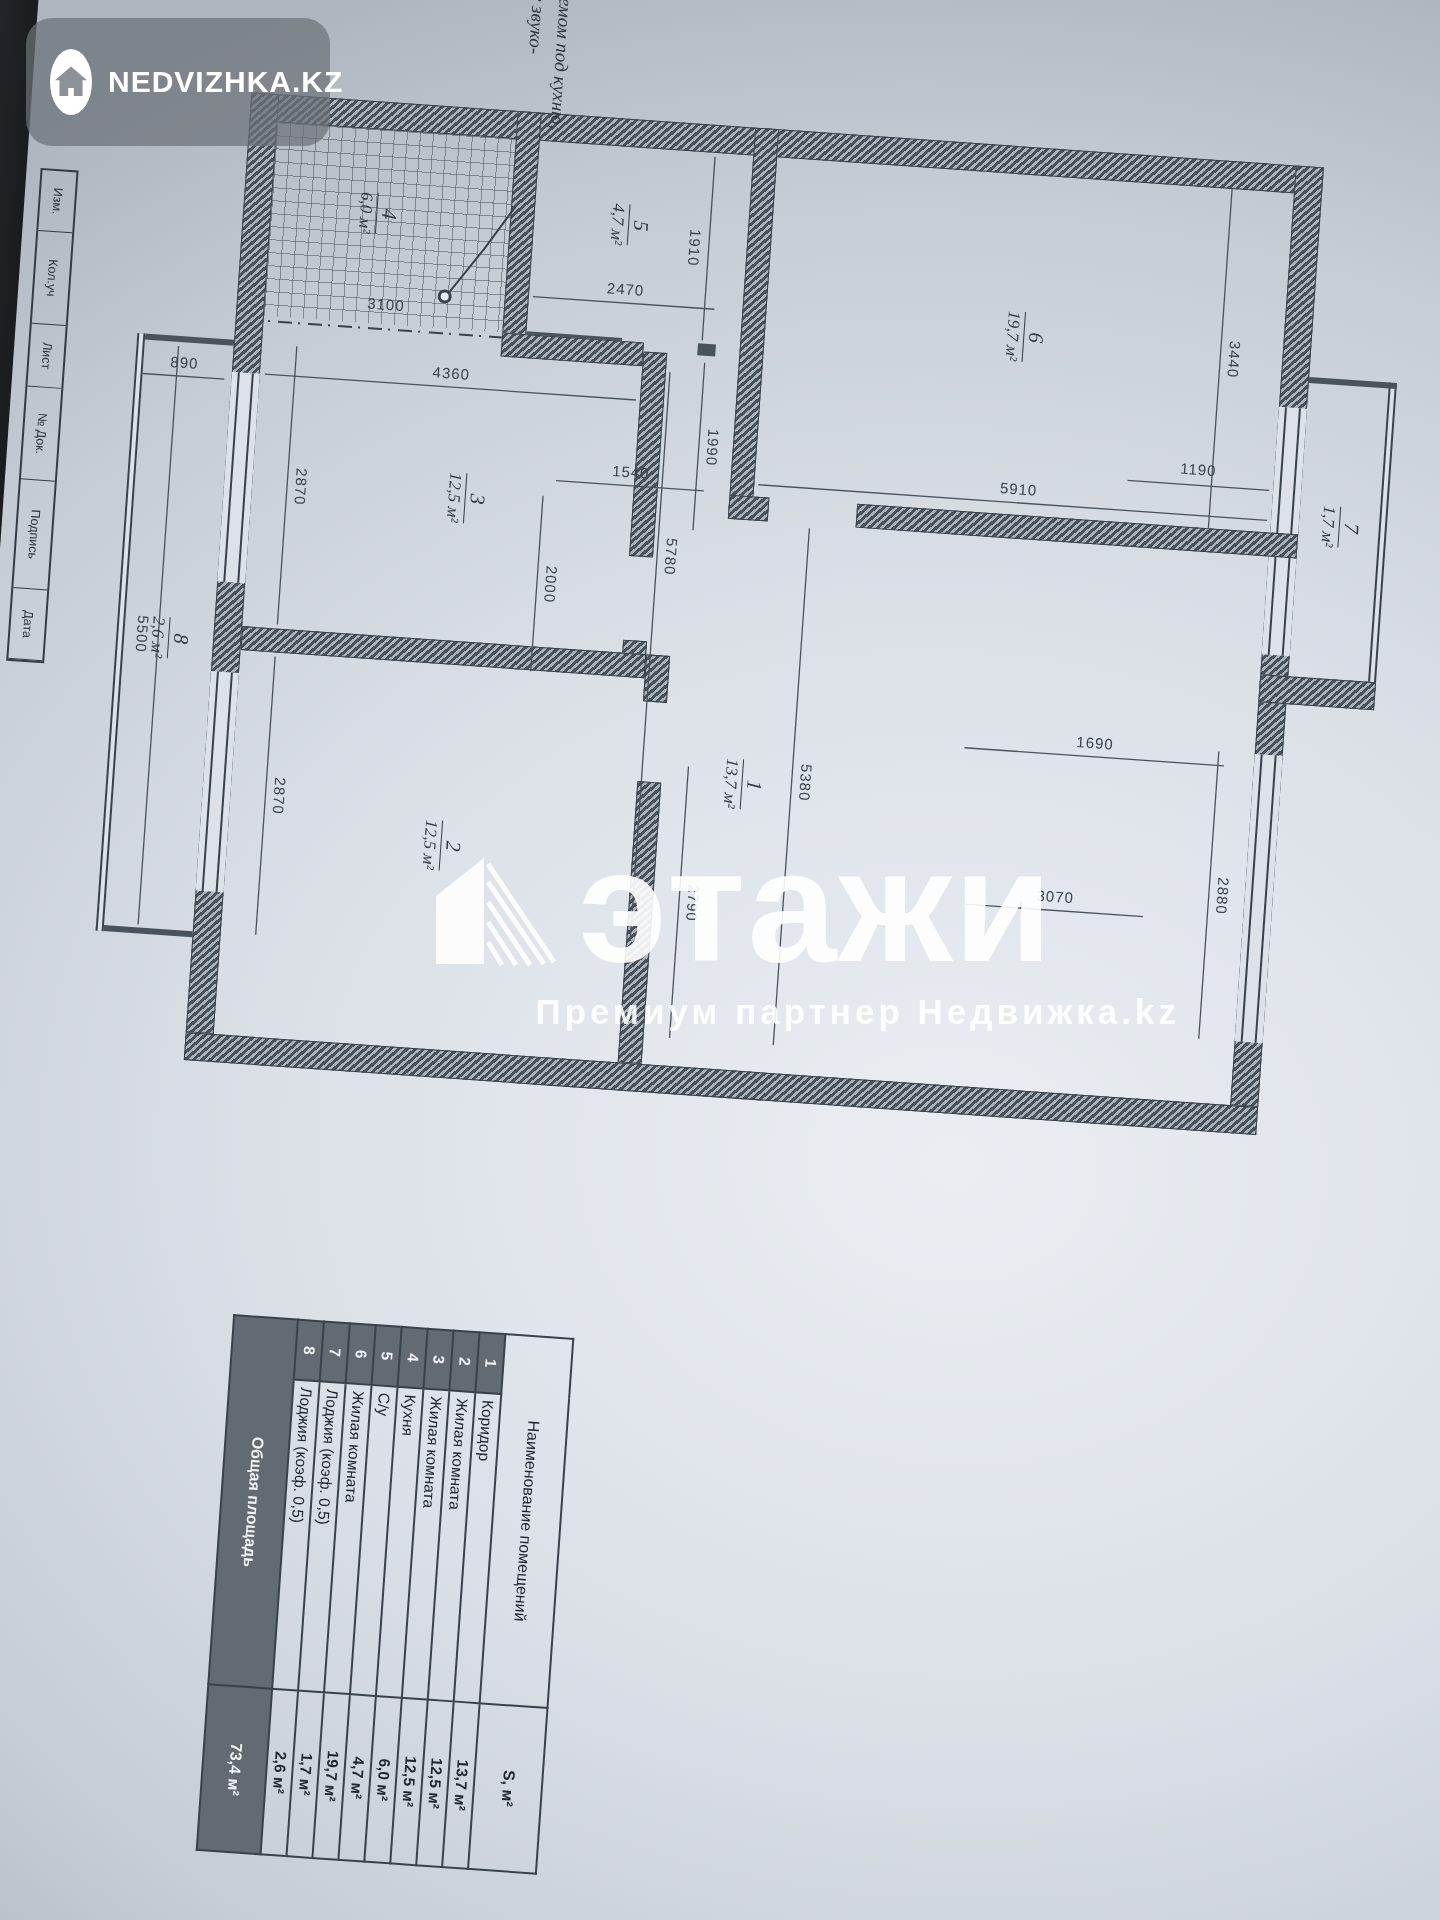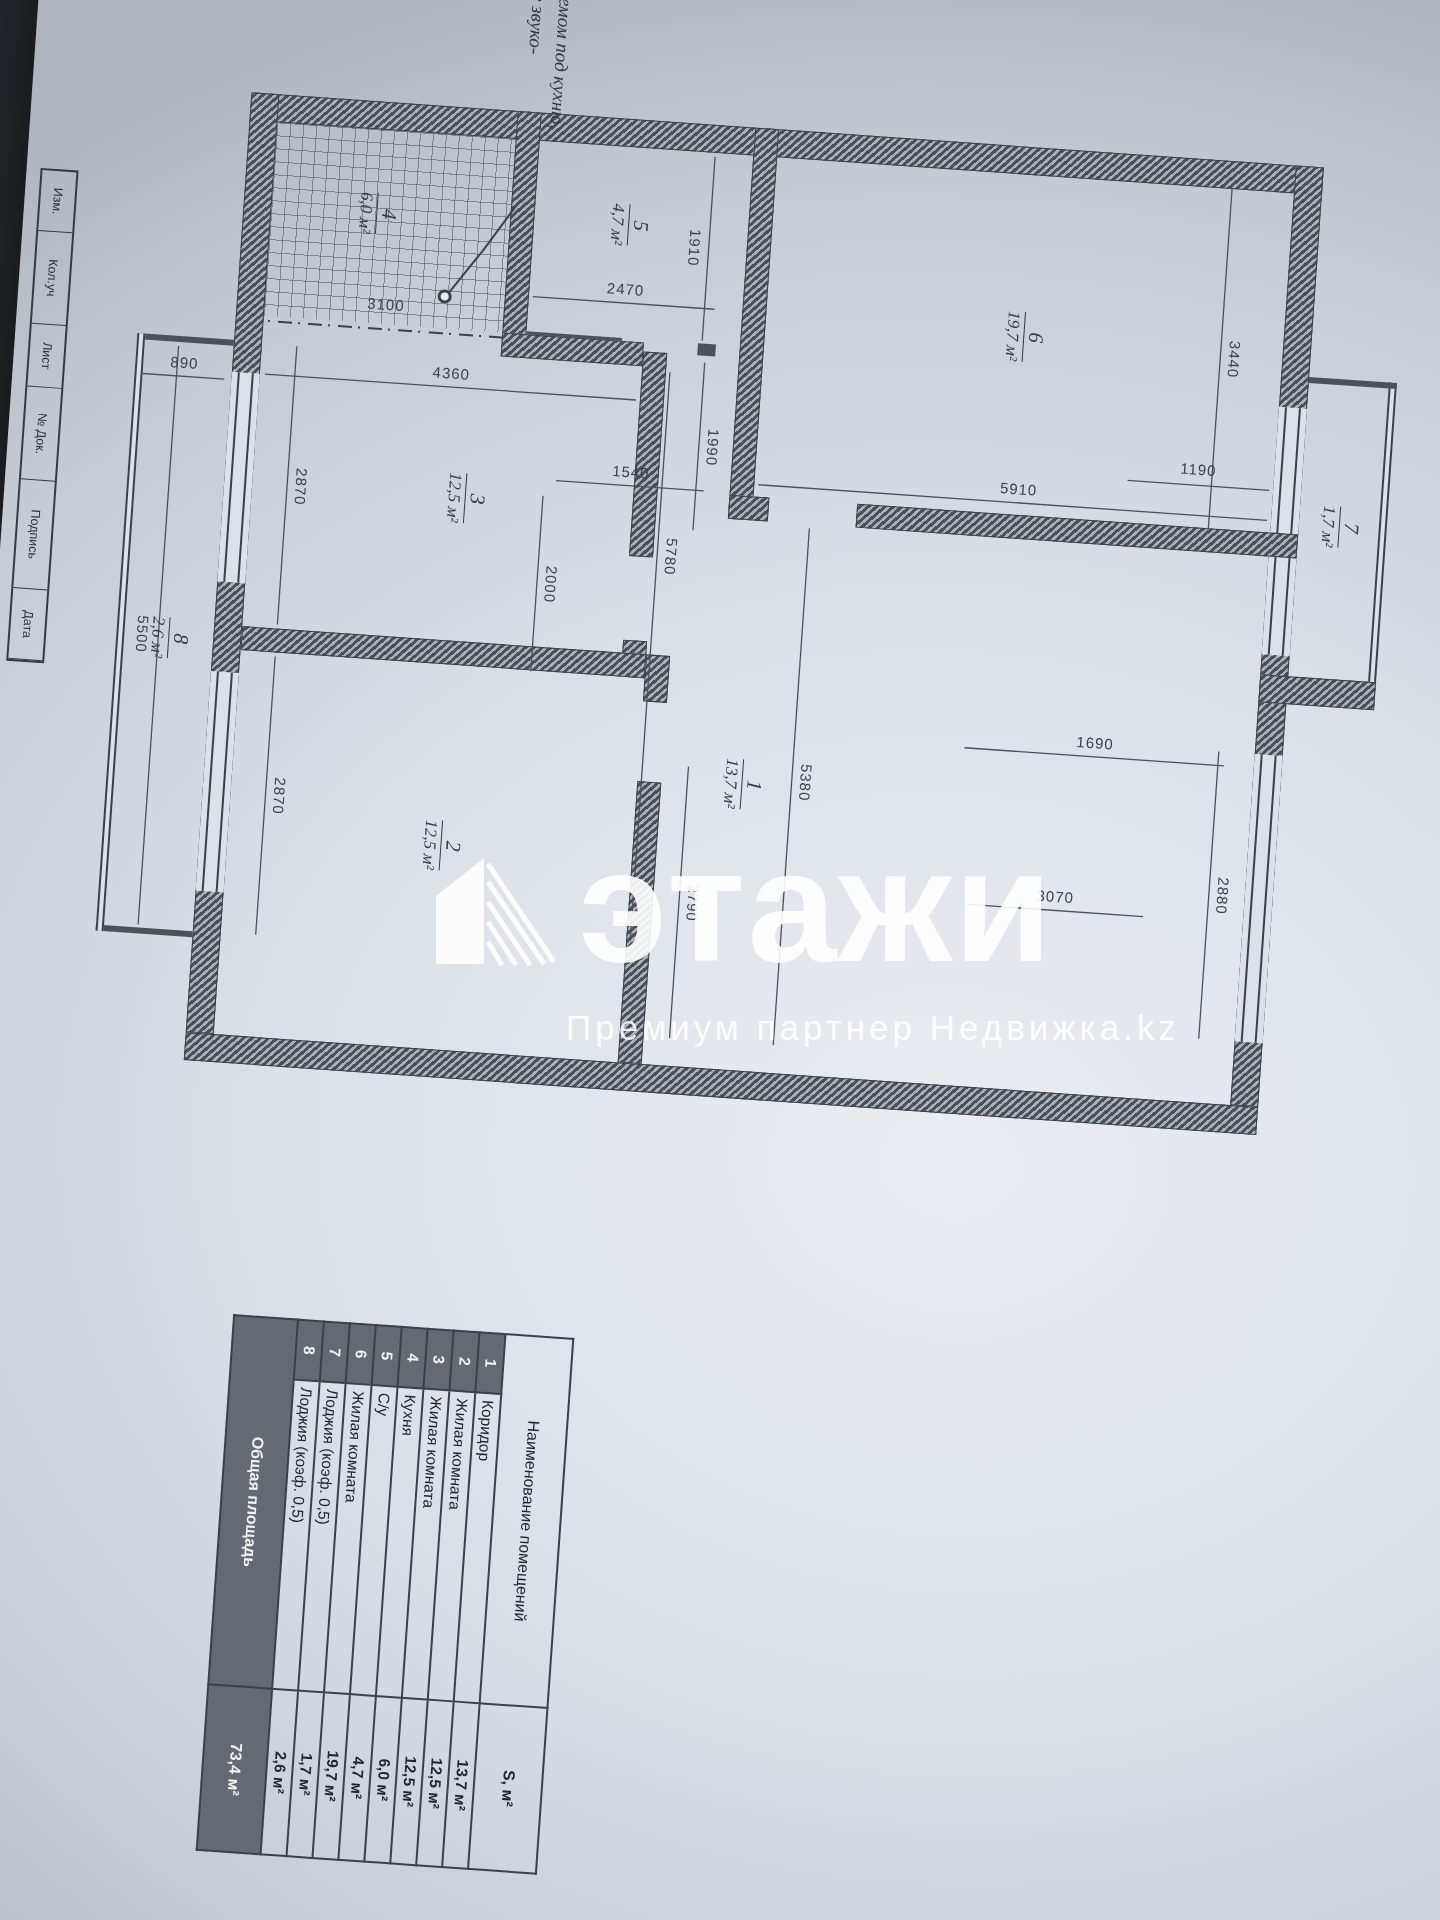--- a/index.html
+++ b/index.html
@@ -57,21 +57,21 @@
     background:rgba(108,113,119,.72);display:flex;align-items:center;z-index:20;}
   #badge .homewrap{width:66px;height:66px;border-radius:50%;background:#fff;margin-left:24px;
     display:flex;align-items:center;justify-content:center;}
   #badge .brand{color:#fff;font-weight:bold;font-size:30px;letter-spacing:1px;margin-left:16px;
     font-family:"Liberation Sans",sans-serif;}
   #wm{position:absolute;left:300px;top:826px;width:880px;z-index:18;text-align:right;
     color:rgba(255,255,255,.9);}
   #wm .row{display:flex;align-items:center;justify-content:center;}
   #wm .big{font-size:160px;font-weight:bold;font-family:"Liberation Sans",sans-serif;
     letter-spacing:2px;line-height:160px;}
-  #wm .sub{font-size:35px;font-weight:normal;letter-spacing:4px;margin-top:22px;color:rgba(255,255,255,.88);}
+  #wm .sub{font-size:35px;font-weight:bold;letter-spacing:4px;margin-top:6px;color:rgba(255,255,255,.88);}
 </style>
 </head>
 <body>
 
 <div id="photo">
 
   <div id="doc">
     <div id="paper"></div>
 
     <div class="wall" style="left:150px;top:118px;width:28px;height:1075px;"></div>
@@ -259,20 +259,29 @@
     <div id="stamp">
         <div class="cell">Изм.</div>
         <div class="cell">Кол.уч</div>
         <div class="cell">Лист</div>
         <div class="cell">№ Док.</div>
         <div class="cell">Подпись</div>
         <div class="cell">Дата</div>
       </div>
   </div>
 
+  <div id="badge">
+    <div class="homewrap">
+      <svg width="42" height="42" viewBox="0 0 24 24">
+        <path d="M12 3.2L2.8 11h2.6v9h5v-4.6h3.2V20h5v-9h2.6z" fill="#8d9298"></path>
+        <rect x="10.4" y="12.2" width="3.2" height="3.2" fill="#8d9298"></rect>
+      </svg>
+    </div>
+    <span class="brand">NEDVIZHKA.KZ</span>
+  </div>
 
   <div id="wm">
     <div class="row">
       <svg width="135" height="125" viewBox="0 0 135 125" style="margin-right:18px;opacity:.92;">
         <path d="M10 120 V52 L58 14 V120 Z" fill="#fff"></path>
         <g stroke="#fff" stroke-width="5">
           <line x1="62" y1="20" x2="128" y2="118"></line>
             <line x1="62" y1="38" x2="118" y2="120"></line>
           <line x1="62" y1="58" x2="104" y2="121"></line>
             <line x1="62" y1="78" x2="90" y2="121"></line>

